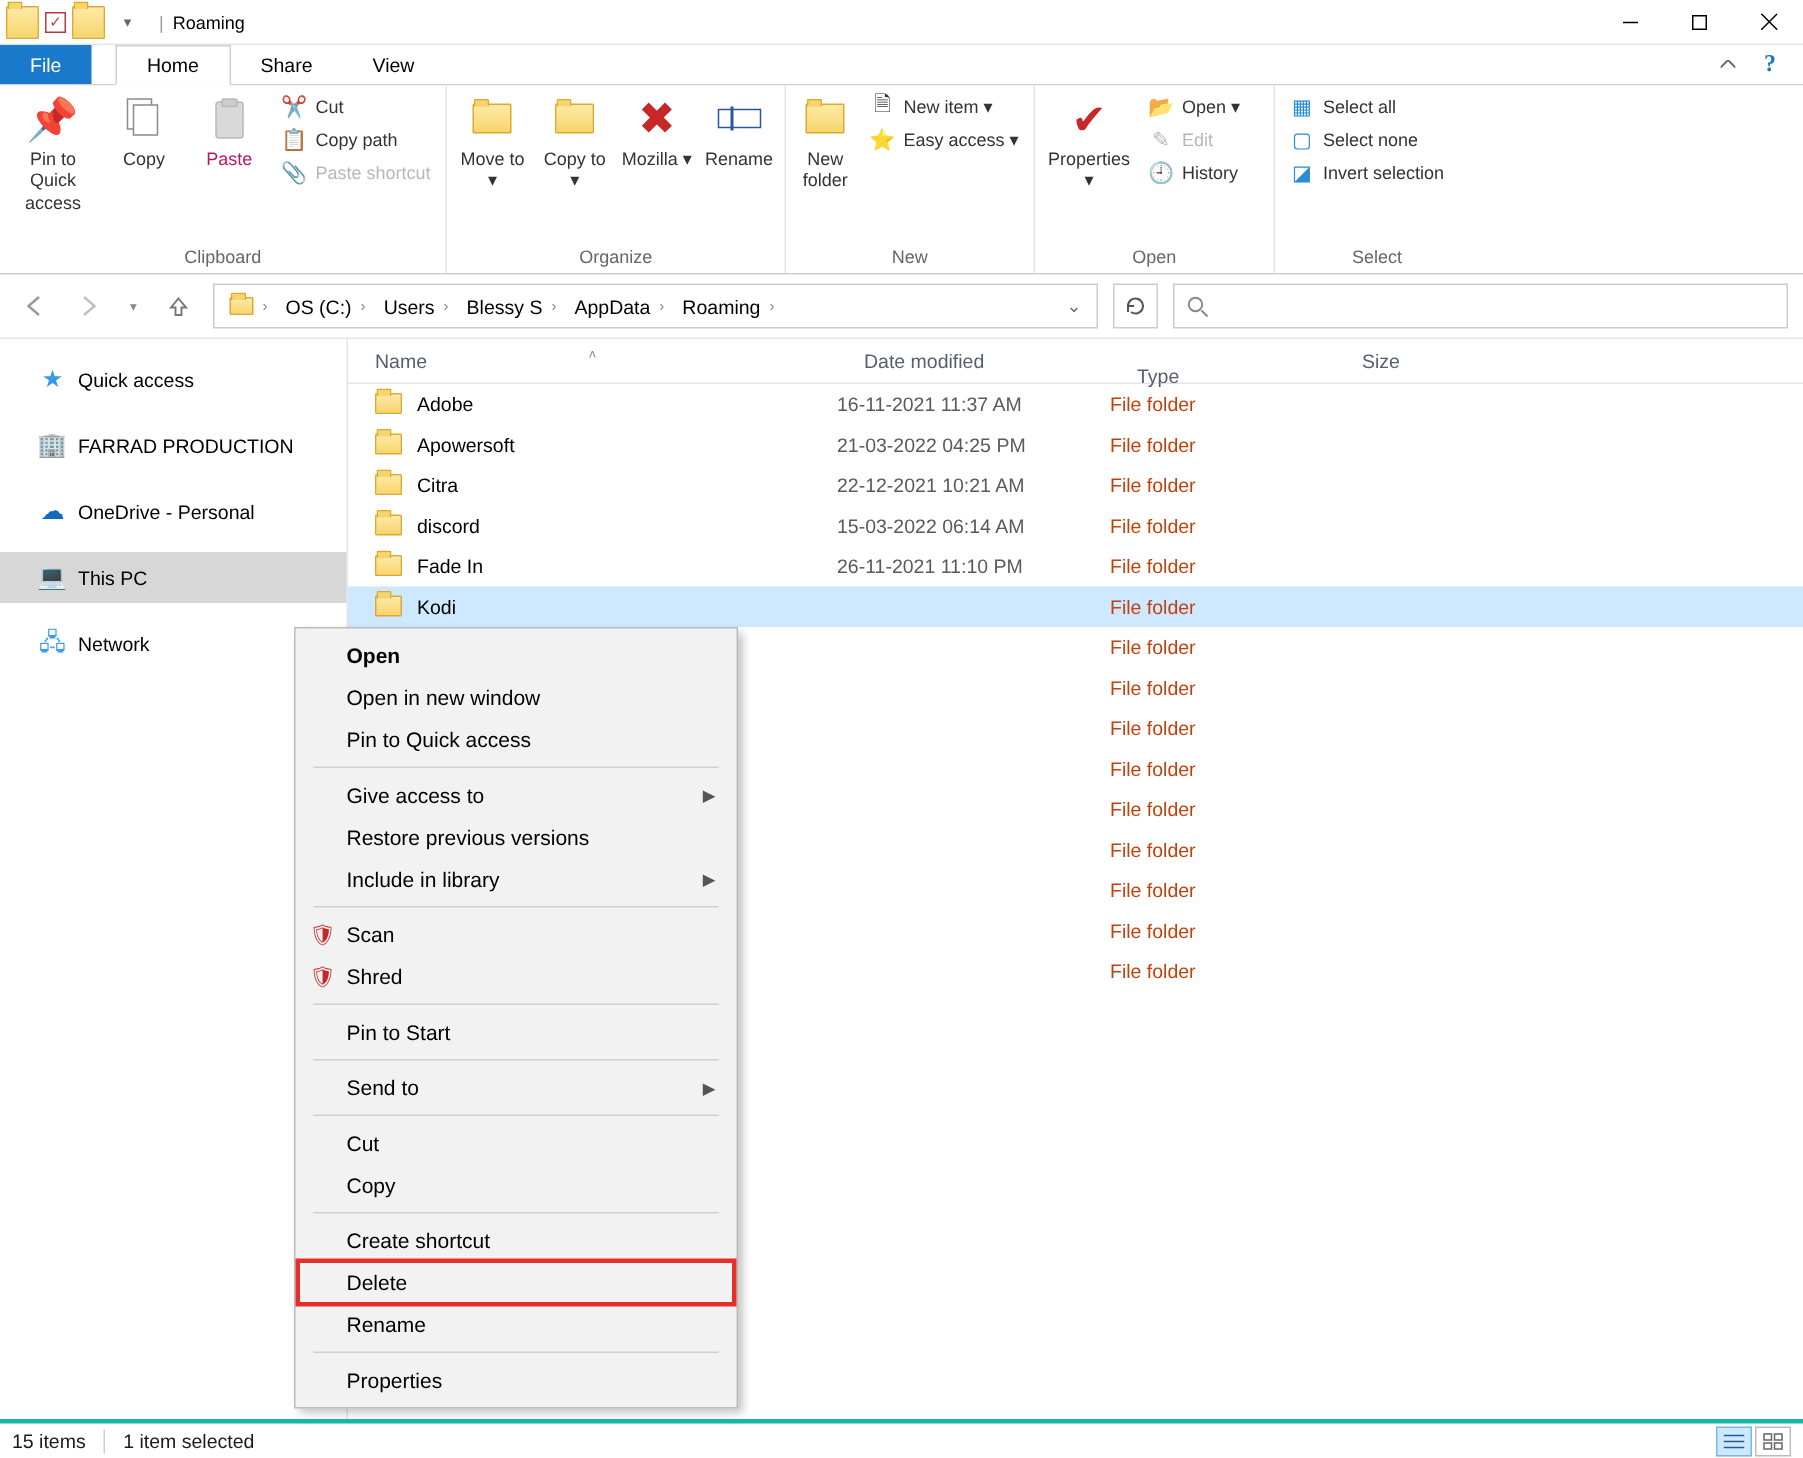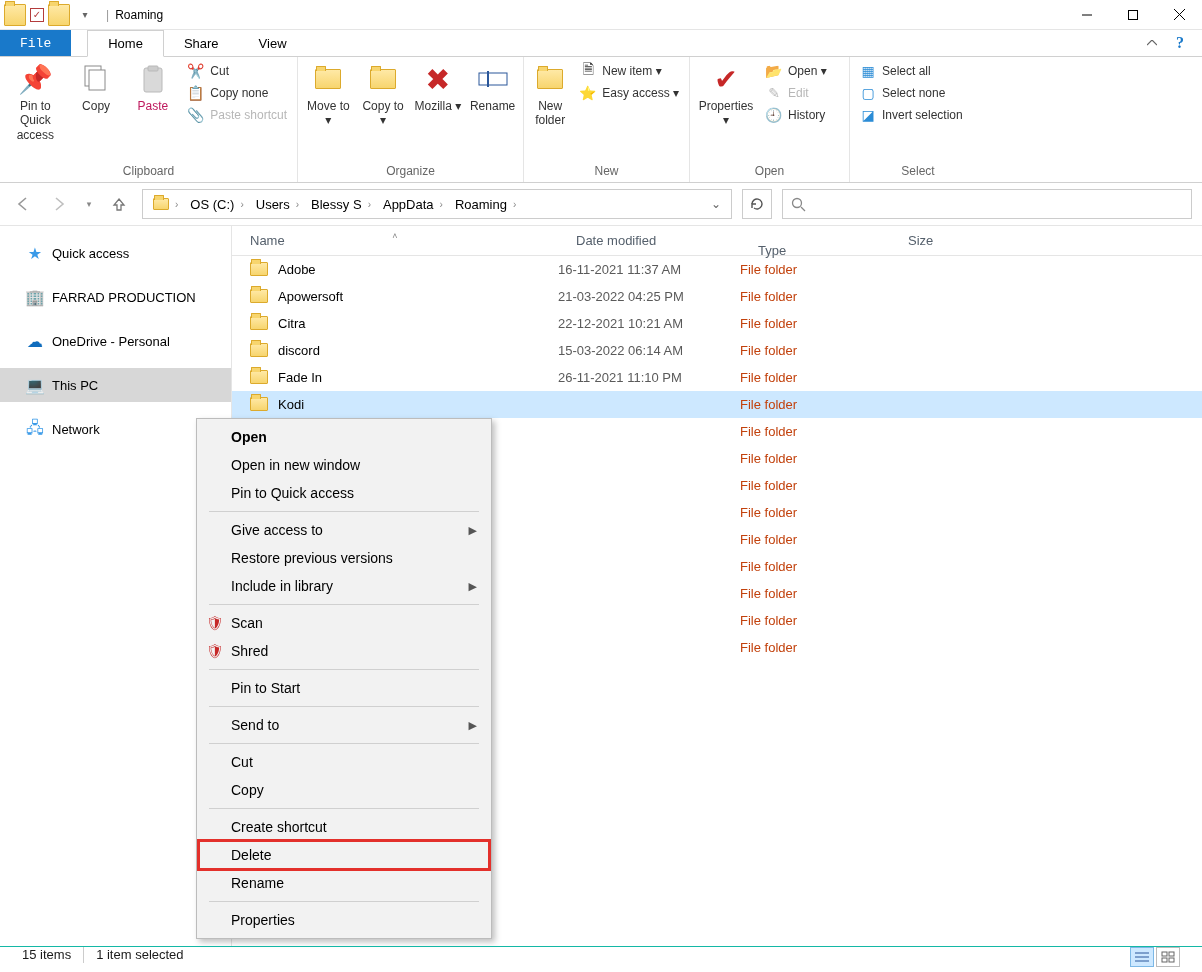--- a/index.html
+++ b/index.html
@@ -10,21 +10,21 @@
   .titlebar .qat { display: flex; align-items: center; gap: 4px; padding-right: 6px; }
   .titlebar .qat span { display: inline-flex; width: 22px; height: 22px; align-items: center; justify-content: center; }
   .titlebar .sep { color: #999; padding: 0 4px; }
   .titlebar .title { font-size: 12px; color: #000; padding-left: 2px; }
   .titlebar .spacer { flex: 1; }
   .winbtn { width: 46px; height: 30px; display: inline-flex; align-items: center; justify-content: center; }
 
   
   .tabs { height: 27px; display: flex; align-items: stretch; border-bottom: 1px solid #d0d0d0; background: #fff; }
   .tab { padding: 0 20px; line-height: 27px; font-size: 13px; cursor: default; display: inline-flex; align-items: center; }
-  .tab.file { background: #1979ca; color: #fff; font-family: Liberation Mono, monospace; }
+  .tab.file { background: #1979ca; color: #fff; }
   .tab.active { border: 1px solid #d0d0d0; border-bottom-color: #fff; margin-bottom: -1px; background: #fff; margin-left: 16px; }
   .tabs .spacer { flex: 1; }
   .ribmin { width: 28px; display: inline-flex; align-items: center; justify-content: center; }
   .helpbtn { width: 28px; display: inline-flex; align-items: center; justify-content: center; color: #1979ca; font-weight: bold; font-family: Georgia, serif; font-size: 16px; margin-right: 8px; }
 
   
   .ribbon { height: 126px; display: flex; border-bottom: 1px solid #d0d0d0; background: #fff; }
   .rgroup { display: flex; flex-direction: column; padding: 2px 4px 0; border-right: 1px solid #e5e5e5; }
   .rgroup .cmds { display: flex; flex: 1; align-items: stretch; gap: 2px; }
   .rgroup .gname { text-align: center; color: #666; font-size: 12px; padding: 2px 0 4px; }
@@ -76,21 +76,21 @@
   
   .ctxmenu { position: absolute; top: 192px; left: 196px; width: 296px; background: #f2f2f2; border: 1px solid #bcbcbc; box-shadow: 3px 3px 6px rgba(0,0,0,0.25); padding: 4px 2px; }
   .ctxmenu .mi { display: flex; align-items: center; height: 28px; padding: 0 12px 0 32px; font-size: 14px; position: relative; }
   .ctxmenu .mi.bold { font-weight: 600; }
   .ctxmenu .mi .arrow { margin-left: auto; color: #555; font-size: 11px; }
   .ctxmenu .mi .micon { position: absolute; left: 8px; width: 16px; height: 16px; display: inline-flex; align-items: center; justify-content: center; font-size: 14px; }
   .ctxmenu .msep { height: 1px; background: #d0d0d0; margin: 4px 10px; }
   .ctxmenu .mi.highlighted { outline: 3px solid #e3302b; outline-offset: -1px; }
 
   
-  .statusbar { position: absolute; bottom: 0; left: 0; right: 0; height: 26px; display: flex; padding: 0 22px; border-top: 1px solid #14b8a6; font-size: 13px; color: #1a1a1a; }
+  .statusbar { position: absolute; bottom: 0; left: 0; right: 0; height: 26px; display: flex; align-items: center; padding: 0 8px; border-top: 3px solid #14b8a6; font-size: 13px; color: #1a1a1a; }
   .statusbar .ssep { width: 1px; height: 16px; background: #ccc; margin: 0 12px; }
   .viewbtns { margin-left: auto; display: flex; gap: 2px; }
   .viewbtn { width: 24px; height: 20px; border: 1px solid #bcbcbc; display: inline-flex; align-items: center; justify-content: center; font-size: 12px; }
   .viewbtn.active { background: #cde8ff; border-color: #7cb8e6; }
 
   svg { display: block; }
 </style>
 </head>
 <body>
 
@@ -166,21 +166,21 @@
         </span>
         <span>Paste</span>
       </div>
       <div class="cmd-col">
         <div class="cmd-small">
           <span class="ico">✂️</span>
           <span>Cut</span>
         </div>
         <div class="cmd-small">
           <span class="ico">📋</span>
-          <span>Copy none</span>
+          <span>Copy path</span>
         </div>
         <div class="cmd-small disabled">
           <span class="ico">📎</span>
           <span>Paste shortcut</span>
         </div>
       </div>
     </div>
     <div class="gname">Clipboard</div>
   </div>
 

